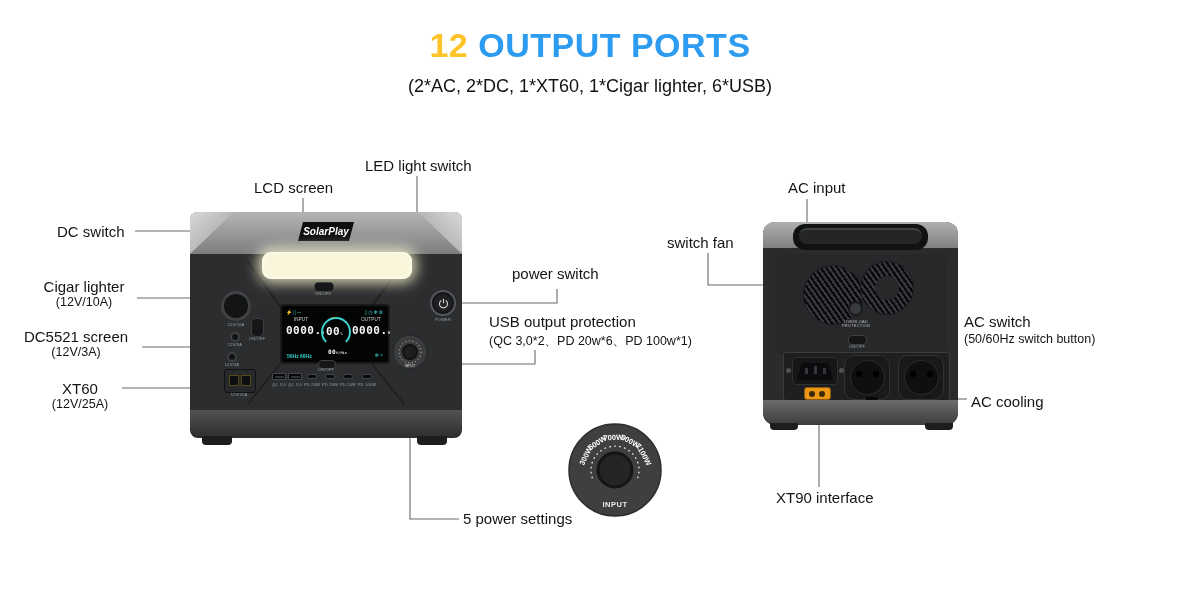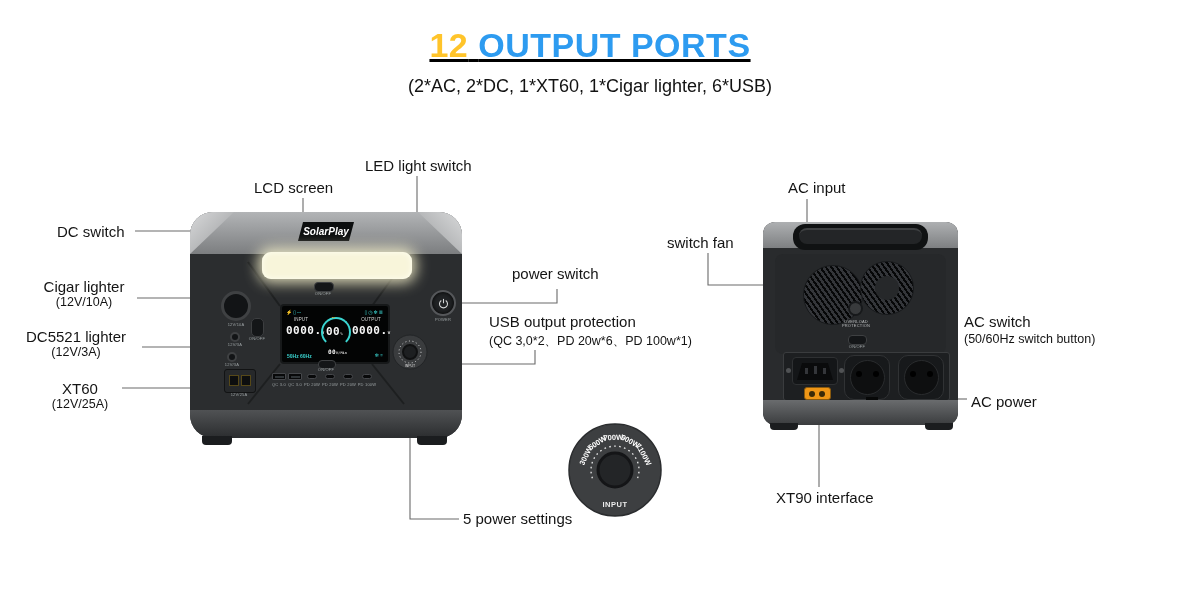--- a/index.html
+++ b/index.html
@@ -1,33 +1,33 @@
 <!DOCTYPE html>
 <html><head>
 <meta charset="utf-8">
 <style>
   html,body{margin:0;padding:0;background:#fff;}
   .canvas{position:relative;width:1180px;height:600px;background:#fff;overflow:hidden;
           font-family:"Liberation Sans",sans-serif;}
   .abs{position:absolute;}
   .title{position:absolute;left:0;top:26px;width:1180px;text-align:center;
-         font-size:34px;font-weight:bold;letter-spacing:.5px;text-decoration:underline;}
+         font-size:34px;font-weight:bold;letter-spacing:.5px;}
   .title .num{color:#FFC42A;}
   .title .txt{color:#2D9BF0;}
   .subtitle{position:absolute;left:0;top:76px;width:1180px;text-align:center;
             font-size:18px;color:#121212;}
   .lbl{position:absolute;font-size:15px;color:#141414;white-space:nowrap;line-height:1.15;}
   .sub{font-size:12.5px;color:#141414;white-space:nowrap;}
   .center{text-align:center;}
   .micro{position:absolute;font-size:4px;color:#9aa0a2;text-align:center;
          letter-spacing:.2px;white-space:nowrap;line-height:1.1;}
 
   
   .front{position:absolute;left:190px;top:212px;width:272px;height:226px;
-         background:#2b2d2f;border-radius:23px;overflow:hidden;}
+         background:#2b2d2f;border-radius:8px;overflow:hidden;}
   .front .band-top{position:absolute;left:0;top:0;width:272px;height:42px;
          background:linear-gradient(#b2b4b6,#7c7e80);}
   .corner{position:absolute;width:44px;height:42px;background:linear-gradient(135deg,#dcdddе,#999b9d);}
   .corner.tl{left:0;top:0;background:linear-gradient(135deg,#d8d9da,#97999b);clip-path:polygon(0 0,100% 0,0 100%);}
   .corner.tr{right:0;top:0;background:linear-gradient(225deg,#d8d9da,#97999b);clip-path:polygon(0 0,100% 0,100% 100%);}
   .badge{position:absolute;left:108px;top:10px;width:56px;height:19px;background:#0c0e0f;
          clip-path:polygon(9% 0,100% 0,91% 100%,0 100%);color:#fff;font-size:10px;
          font-weight:bold;font-style:italic;text-align:center;line-height:19px;}
   .ledbar{position:absolute;left:72px;top:40px;width:150px;height:27px;border-radius:9px;
           background:#f8f5da;box-shadow:0 0 14px 4px rgba(248,243,205,.85), inset 0 0 6px #fffef2;}
@@ -144,41 +144,41 @@
   </svg>
 
   <div class="lbl" style="left:365px;top:157px">LED light switch</div>
   <div class="lbl" style="left:254px;top:179px">LCD screen</div>
   <div class="lbl" style="left:57px;top:223px">DC switch</div>
   <div class="lbl center" style="left:28px;top:278px;width:112px">
     <div>Cigar lighter</div>
     <div class="sub">(12V/10A)</div>
   </div>
   <div class="lbl center" style="left:12px;top:328px;width:128px">
-    <div>DC5521 lighter</div>
+    <div>DC5521 screen</div>
     <div class="sub">(12V/3A)</div>
   </div>
   <div class="lbl center" style="left:36px;top:380px;width:88px">
     <div>XT60</div>
     <div class="sub">(12V/25A)</div>
   </div>
   <div class="lbl" style="left:512px;top:265px">power switch</div>
   <div class="lbl" style="left:489px;top:313px">
     <div>USB output protection</div>
     <div class="sub" style="margin-top:4px">(QC 3,0*2、PD 20w*6、PD 100w*1)</div>
   </div>
   <div class="lbl" style="left:463px;top:510px">5 power settings</div>
 
   <div class="lbl" style="left:788px;top:179px">AC input</div>
   <div class="lbl" style="left:667px;top:234px">switch fan</div>
   <div class="lbl" style="left:964px;top:313px">
     <div>AC switch</div>
     <div class="sub" style="margin-top:2px">(50/60Hz switch button)</div>
   </div>
-  <div class="lbl" style="left:971px;top:393px">AC power</div>
+  <div class="lbl" style="left:971px;top:393px">AC cooling</div>
   <div class="lbl" style="left:776px;top:489px">XT90 interface</div>
 
   <div class="front">
     <div class="band-top"></div>
     <div class="corner tl"></div>
     <div class="corner tr"></div>
     <div class="badge">SolarPlay</div>
 
     <svg class="abs" style="left:0;top:42px" width="272" height="156">
       <g stroke="#1a1c1d" stroke-width="2" opacity="0.8" fill="none">

